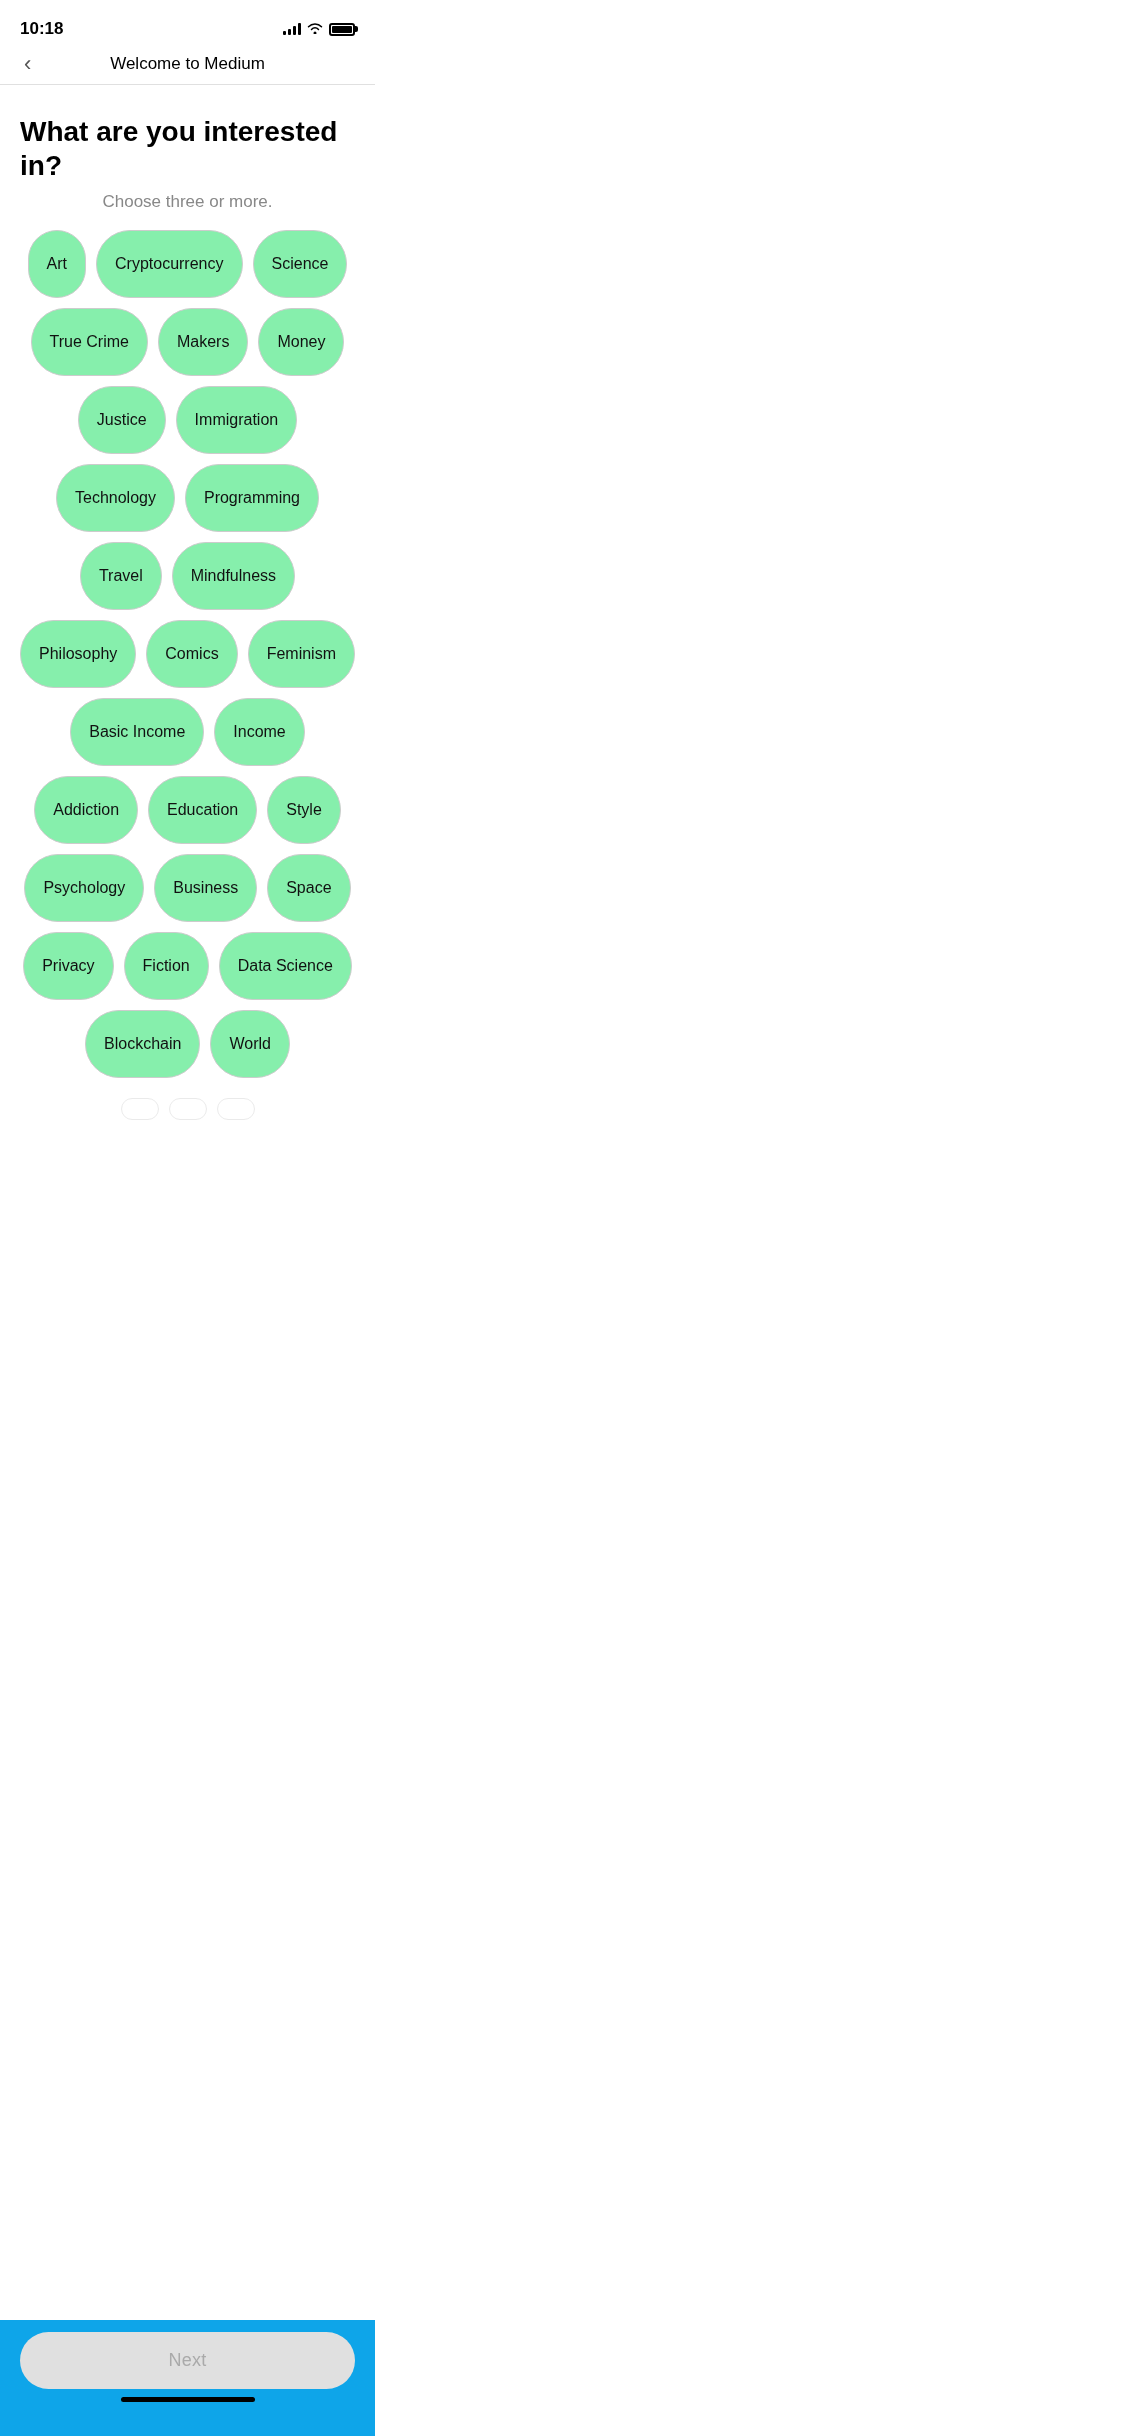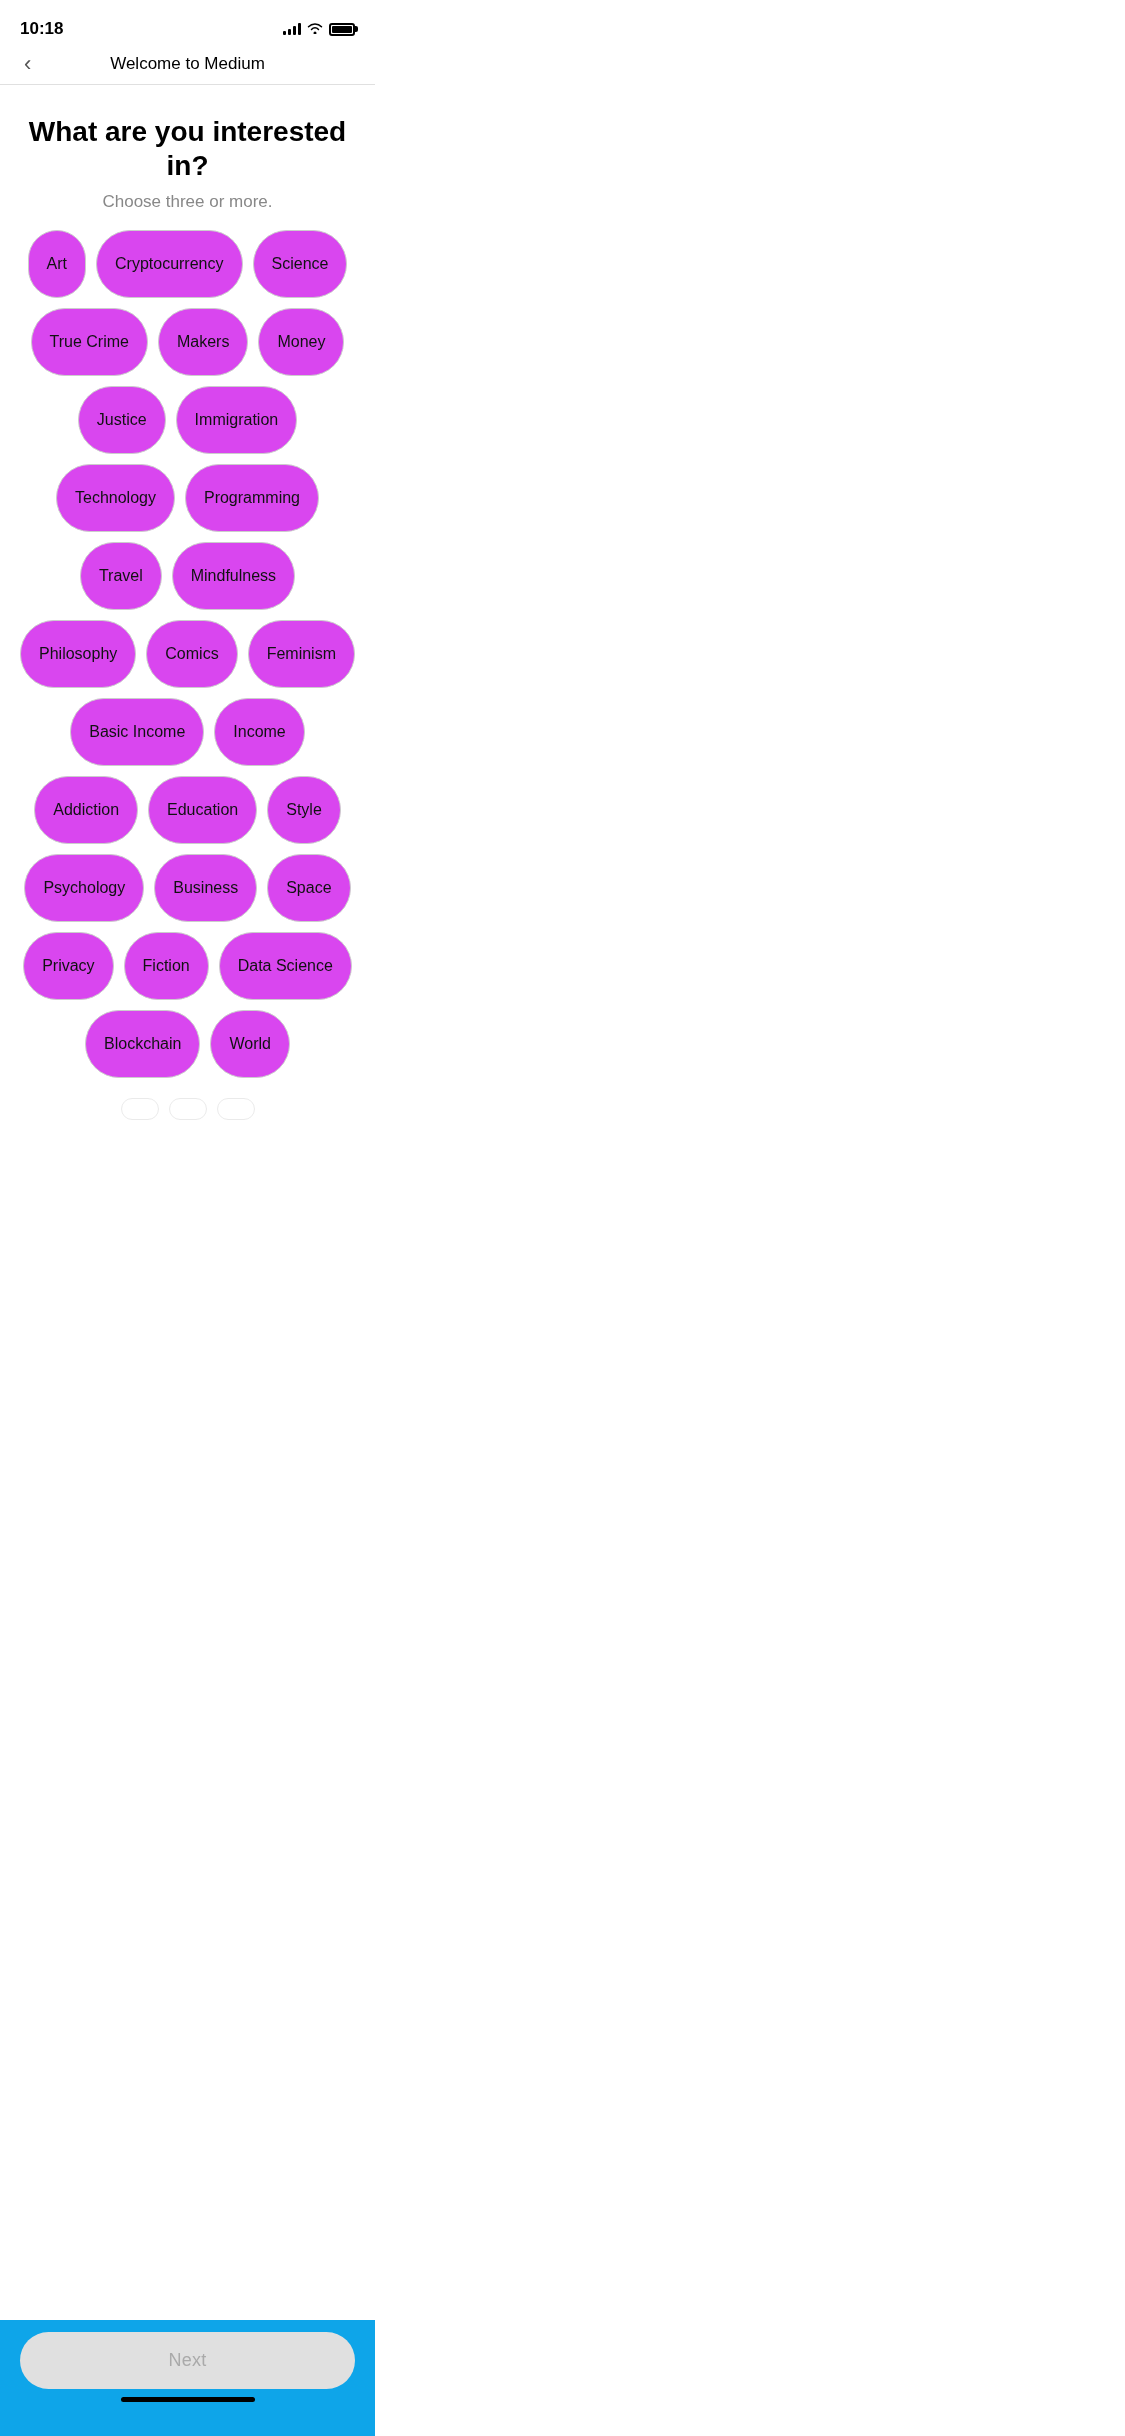--- a/index.html
+++ b/index.html
@@ -113,21 +113,21 @@
     }
 
     .main-content {
       padding: 30px 20px 20px 20px;
     }
 
     .heading {
       font-size: 28px;
       font-weight: 800;
       color: #000;
-      text-align: center;
+      text-align: left;
       line-height: 1.2;
       margin-bottom: 10px;
     }
 
     .subheading {
       font-size: 17px;
       color: #888;
       text-align: center;
       margin-bottom: 18px;
     }
@@ -140,21 +140,21 @@
       padding-bottom: 20px;
     }
 
     .tag-pill {
       border: 1.5px solid #ccc;
       border-radius: 50px;
       padding: 24px 18px;
       font-size: 16px;
       font-weight: 400;
       color: #111;
-      background: #d946ef;
+      background: #86efac;
       cursor: pointer;
       white-space: nowrap;
       transition: all 0.15s ease;
     }
 
     .bottom-area {
       position: fixed;
       bottom: 0;
       left: 0;
       width: 375px;

